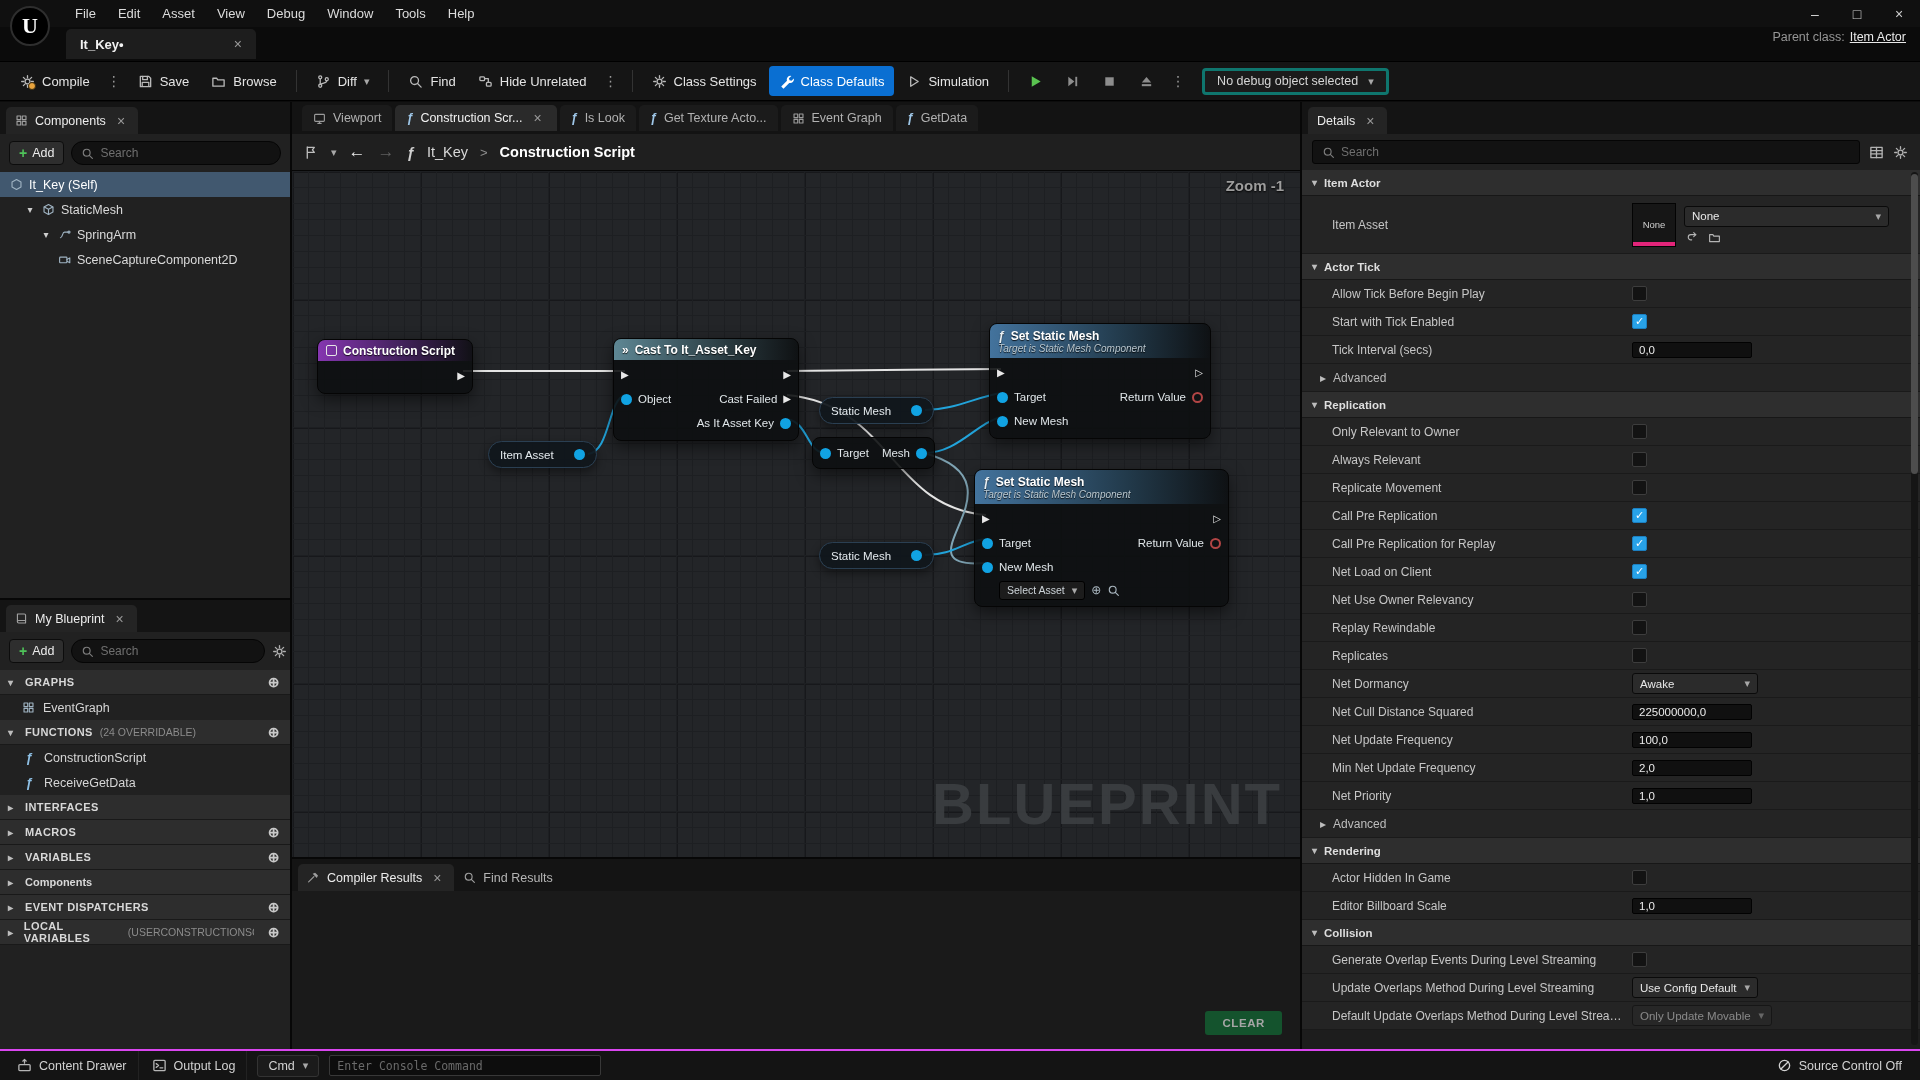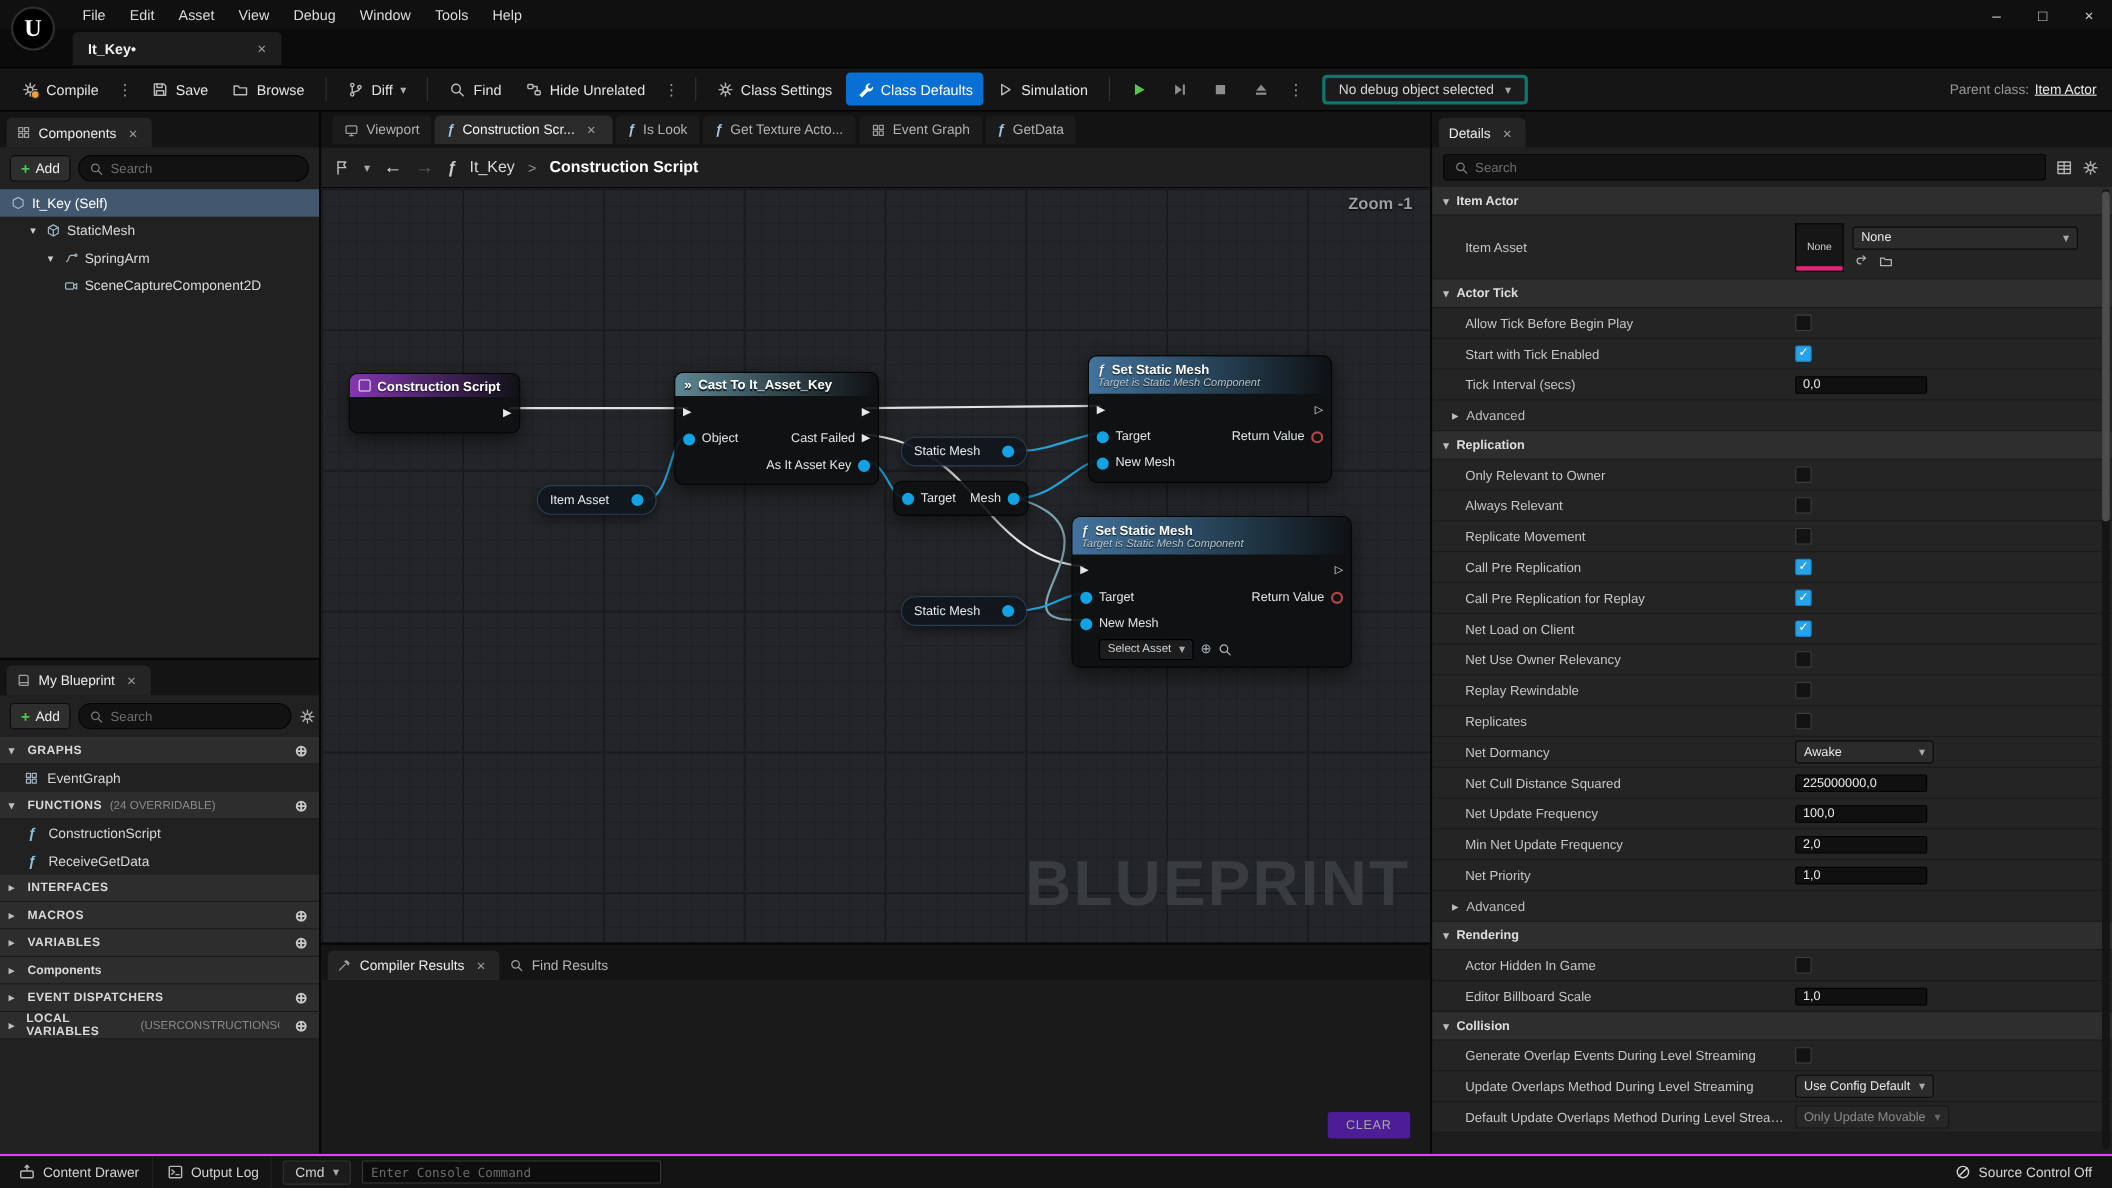--- a/index.html
+++ b/index.html
@@ -11,21 +11,21 @@
   svg.ic.sm { width:13px; height:13px; }
 
   
   .menubar { position:absolute; top:0; left:0; right:0; height:27px; background:#101010; display:flex; align-items:center; z-index:10; }
   .ue-logo { position:absolute; left:10px; top:6px; width:40px; height:40px; border-radius:50%; background:#000; border:2px solid #2e2e2e; display:flex; align-items:center; justify-content:center; z-index:12; }
   .ue-logo span { color:#fff; font-family:"Liberation Serif", serif; font-weight:bold; font-size:22px; }
   .menu-items { display:flex; margin-left:64px; }
   .menu-item { padding:0 11px; line-height:27px; color:#dcdcdc; font-size:13px; cursor:default; }
   .win-controls { margin-left:auto; display:flex; height:27px; }
   .win-btn { width:42px; display:flex; align-items:center; justify-content:center; color:#cfcfcf; font-size:14px; }
-  .parent-class { position:absolute; top:30px; right:14px; font-size:12.5px; color:#969696; z-index:11;margin-top:44px; }
+  .parent-class { position:absolute; top:30px; right:14px; font-size:12.5px; color:#969696; z-index:11; }
   .parent-class .pcv { color:#e9e9e9; text-decoration:underline; margin-left:5px; }
 
   
   .tabrow { position:absolute; top:27px; left:0; right:0; height:34px; background:#0b0b0b; display:flex; align-items:center; padding-left:66px; }
   .asset-tab { height:30px; min-width:190px; background:#1d1d1d; border-radius:5px 5px 0 0; display:flex; align-items:center; padding:0 10px 0 14px; gap:10px; }
   .asset-tab .t-title { font-weight:bold; color:#f2f2f2; font-size:13px; flex:1; }
   .tab-x { color:#9a9a9a; font-size:14px; padding:0 4px; }
 
   
   .toolbar { position:absolute; top:61px; left:0; right:0; height:40px; background:#151515; border-top:1px solid #000; border-bottom:1px solid #000; display:flex; align-items:center; padding:0 10px; gap:2px; }
@@ -124,21 +124,21 @@
   .pin-exec { color:#e8e8e8; font-size:10px; line-height:1; }
   .pin-data { width:11px; height:11px; border-radius:50%; border:2px solid #11a3e3; }
   .pin-data.on { background:#11a3e3; }
   .pin-data.ret { border-color:#b24545; }
   .pill { position:absolute; height:27px; border-radius:14px; background:rgba(16,22,28,.94); border:1px solid #2a3f52; box-shadow:0 4px 10px rgba(0,0,0,.45); display:flex; align-items:center; gap:9px; padding:0 11px; font-size:11.5px; color:#e4eaee; }
   .select-asset { height:19px; background:#1c1c1c; border:1px solid #000; border-radius:3px; display:flex; align-items:center; gap:7px; padding:0 7px; font-size:10.5px; color:#ccd3d8; }
   .mini-ic { color:#a9b6bf; font-size:12px; }
 
   
   .compiler { height:192px; background:#1a1a1a; border-top:2px solid #070707; position:relative; flex:none; display:flex; flex-direction:column; }
-  .clear-btn { position:absolute; right:18px; bottom:14px; background:#4c1d95; color:#a6a6a6; font-size:11.5px; font-weight:normal; letter-spacing:.6px; padding:6px 17px; border-radius:3px; }
+  .clear-btn { position:absolute; right:18px; bottom:14px; background:#14532d; color:#a6a6a6; font-size:11.5px; font-weight:bold; letter-spacing:.6px; padding:6px 17px; border-radius:3px; }
 
   
   .details-search { display:flex; align-items:center; gap:9px; padding:6px 12px 6px 10px; background:#202020; flex:none; }
   .details-search .tool-ic { color:#b2b2b2; }
   .details-body { flex:1; overflow:hidden; background:#1d1d1d; }
   .dsection { height:26px; background:#2e2e2e; border-bottom:1px solid #171717; display:flex; align-items:center; gap:7px; padding-left:10px; font-size:11.5px; font-weight:bold; color:#dedede; }
   .dsection .ar { font-size:10px; color:#bdbdbd; }
   .drow { height:28px; display:flex; align-items:center; background:#242424; border-bottom:1px solid #1a1a1a; padding-left:30px; }
   .dlabel { width:300px; flex:none; font-size:12px; color:#c6c6c6; white-space:nowrap; overflow:hidden; text-overflow:ellipsis; padding-right:10px; }
   .cb { width:15px; height:15px; background:#131313; border:1px solid #3d3d3d; border-radius:2px; display:flex; align-items:center; justify-content:center; }

